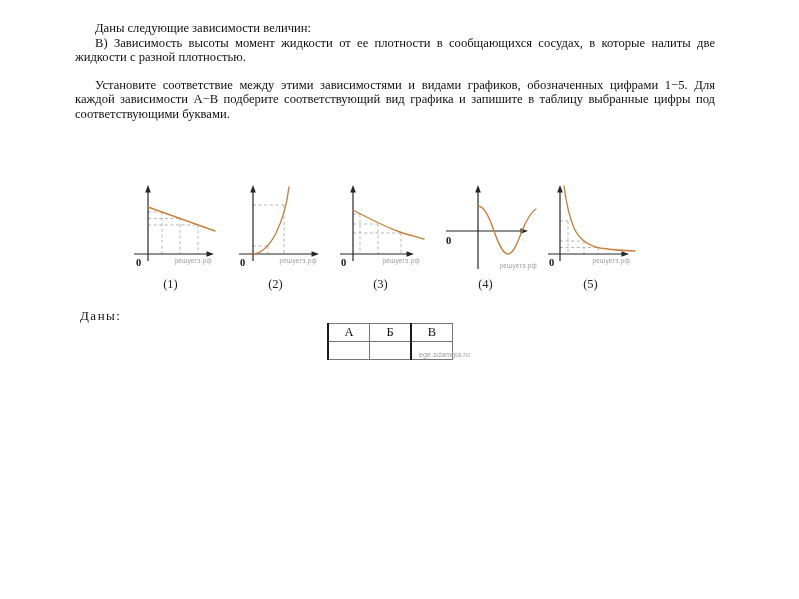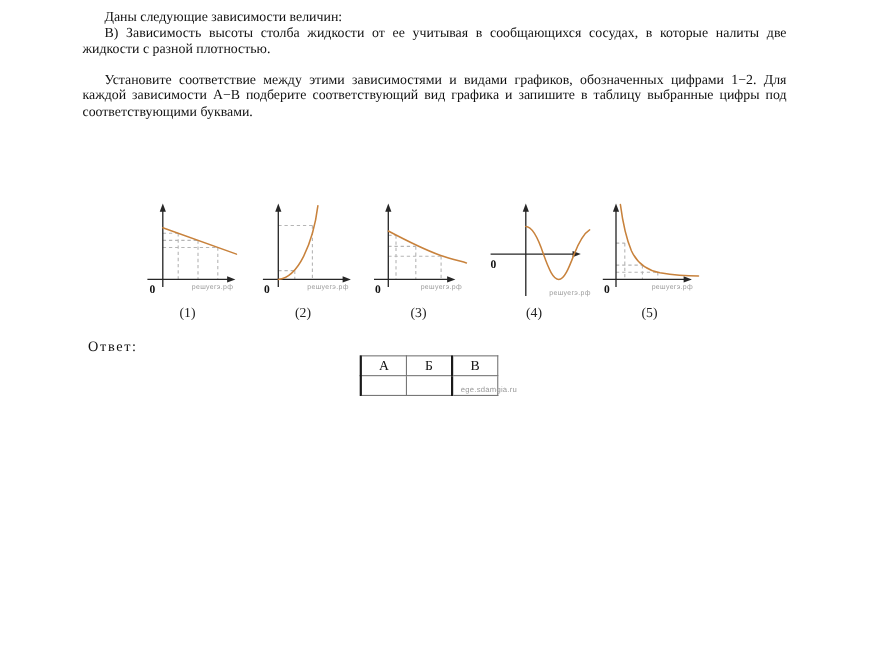--- a/index.html
+++ b/index.html
@@ -1,18 +1,18 @@
 <!DOCTYPE html>
 <html><head>
 <meta charset="utf-8">
 <style>
   html,body{margin:0;padding:0;background:#ffffff;}
   .page{position:relative;width:799px;height:599px;background:#ffffff;overflow:hidden;
         font-family:"Liberation Serif",serif;color:#111;}
-  .text-block{position:absolute;left:75px;top:8px;width:640px;}
+  .text-block{position:absolute;left:75px;top:21px;width:640px;}
   .text-block p{margin:0;text-indent:20px;text-align:justify;font-size:12.6px;line-height:14.6px;}
   .text-block p.task{margin-top:13px;}
 
   .graphs-row{position:absolute;left:118px;top:183px;display:flex;}
   .graph-cell{width:105px;display:flex;flex-direction:column;align-items:center;}
   .graph-cell svg{width:105px;height:88px;display:block;}
   .graph-label{font-size:12.5px;margin-top:6px;color:#222;}
 
   .axis{stroke:#262626;stroke-width:1.2;fill:none;}
   .arrow{fill:#262626;stroke:none;}
@@ -31,22 +31,22 @@
   .table-watermark{position:absolute;right:-17px;bottom:2px;font-size:7px;color:#999;
                    font-family:"Liberation Sans",sans-serif;white-space:nowrap;letter-spacing:.2px;}
 </style>
 </head>
 <body>
 
 <div class="page">
 
   <div class="text-block">
     <p>Даны следующие зависимости величин:</p>
-    <p>В) Зависимость высоты столба жидкости от ее учитывая в сообщающихся сосудах, в которые налиты две жидкости с разной плотностью.</p>
-    <p class="task">Установите соответствие между этими зависимостями и видами графиков, обозначенных цифрами 1−2. Для каждой зависимости А−В подберите соответствующий вид графика и запишите в таблицу выбранные цифры под соответствующими буквами.</p>
+    <p>В) Зависимость высоты момент жидкости от ее плотности в сообщающихся сосудах, в которые налиты две жидкости с разной плотностью.</p>
+    <p class="task">Установите соответствие между этими зависимостями и видами графиков, обозначенных цифрами 1−5. Для каждой зависимости А−В подберите соответствующий вид графика и запишите в таблицу выбранные цифры под соответствующими буквами.</p>
   </div>
 
   <div class="graphs-row">
 
     <div class="graph-cell">
       <svg viewBox="0 0 105 88">
         <g class="dash">
           <path d="M30,29 H44 M44,29 V71 M30,35.5 H62 M62,35.5 V71 M30,42 H80 M80,42 V71"></path>
         </g>
         <g>
@@ -127,21 +127,21 @@
         <path class="curve" d="M26,3 C28,18 31,33 36,45 C42,58 52,63 62,65 C74,67 86,68 97,68"></path>
         <text class="zero" x="11" y="83">0</text>
         <text class="wm" x="92" y="80">решуегэ.рф</text>
       </svg>
       <div class="graph-label">(5)</div>
     </div>
 
   </div>
 
   <div class="answer-section">
-    <span class="answer-label">Ответ:</span>
+    <span class="answer-label">Даны:</span>
     <div class="answer-table-wrap">
       <table class="answer">
         <tbody>
             <tr>
           <td>А</td>
           <td>Б</td>
           <td class="thick-left">В</td>
         </tr>
         <tr>
           <td></td>

